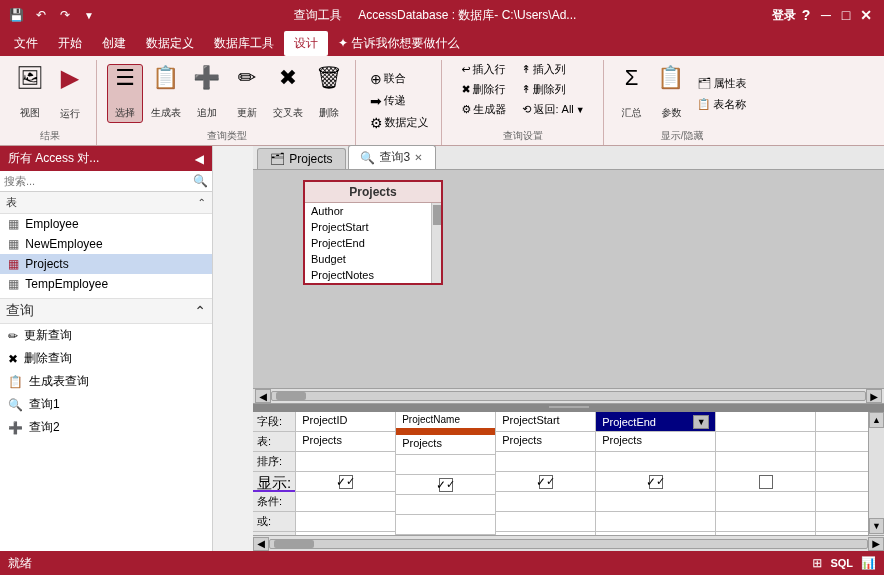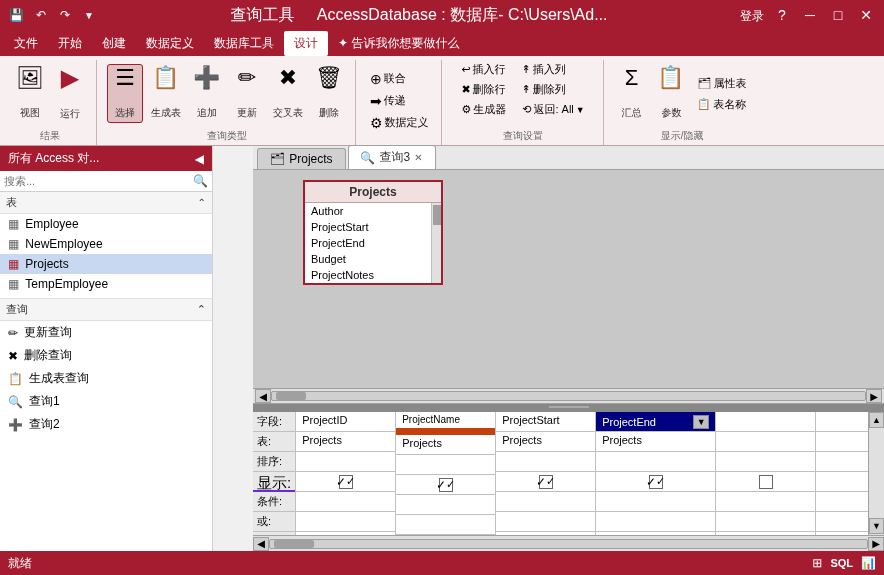--- a/index.html
+++ b/index.html
@@ -1,22 +1,22 @@
 <!DOCTYPE html>
 <html><head>
   <meta charset="utf-8">
   <style>
     * { margin: 0; padding: 0; box-sizing: border-box; }
     body { width: 884px; height: 575px; font-family: 'Microsoft YaHei', '微软雅黑', SimSun, Arial, sans-serif; font-size: 12px; background: #f0f0f0; overflow: hidden; }
 
     
     #title-bar { height: 30px; background: #a51c30; display: flex; align-items: center; padding: 0 8px; color: white; }
     #title-bar .title-left { display: flex; align-items: center; gap: 6px; }
-    #title-bar .title-center { flex: 1; text-align: center; font-size: 16px; }
-    #title-bar .title-right { display: flex; align-items: flex-end; gap: 8px; font-size: 12px; }
+    #title-bar .title-center { flex: 1; text-align: center; font-size: 12px; }
+    #title-bar .title-right { display: flex; align-items: center; font-size: 12px; font-weight: bold; }
     .win-btn { width: 20px; height: 20px; display: flex; align-items: center; justify-content: center; cursor: pointer; font-size: 14px; }
 
     
     .qa-icon { width: 18px; height: 18px; display: flex; align-items: center; justify-content: center; cursor: pointer; font-size: 12px; color: white; }
 
     
     #menu-bar { height: 26px; background: #a51c30; display: flex; align-items: center; padding: 0 4px; }
     .menu-item { padding: 4px 10px; color: white; cursor: pointer; font-size: 12px; border-radius: 2px; }
     .menu-item.active { background: white; color: #a51c30; }
 
@@ -40,21 +40,21 @@
     
     #left-panel { width: 213px; background: white; border-right: 1px solid #d0d0d0; display: flex; flex-direction: column; }
     #left-panel-header { background: #a51c30; color: white; padding: 4px 8px; font-size: 12px; display: flex; align-items: center; justify-content: space-between; }
     #search-bar { display: flex; align-items: center; border-bottom: 1px solid #d0d0d0; padding: 3px 4px; gap: 2px; }
     #search-bar input { flex: 1; border: none; outline: none; font-size: 11px; }
     #search-bar .search-icon { font-size: 12px; color: #666; cursor: pointer; }
     .section-header { display: flex; align-items: center; justify-content: space-between; padding: 3px 6px; background: #f5f5f5; border-bottom: 1px solid #e0e0e0; font-size: 11px; color: #333; cursor: pointer; }
     .section-header .arrow { font-size: 10px; }
     .nav-item { display: flex; align-items: center; gap: 6px; padding: 3px 8px; cursor: pointer; font-size: 12px; }
     .nav-item.active { background: #c8d8f0; }
-    .query-section-header { display: flex; align-items: center; justify-content: space-between; padding: 3px 6px; background: #f5f5f5; border-bottom: 1px solid #e0e0e0; border-top: 1px solid #e0e0e0; font-size: 11px; color: #333; cursor: pointer; margin-top: 4px; }
+    .query-section-header { display: flex; align-items: center; justify-content: space-between; padding: 3px 6px; background: #f5f5f5; border-bottom: 1px solid #e0e0e0; border-top: 1px solid #e0e0e0; font-size: 14px; color: #333; cursor: pointer; margin-top: 4px; }
     .query-item { display: flex; align-items: center; gap: 6px; padding: 3px 8px; cursor: pointer; font-size: 12px; }
 
     
     #right-area { flex: 1; display: flex; flex-direction: column; background: #c0c0c0; }
     #tab-bar { height: 24px; background: #e8e8e8; display: flex; align-items: flex-end; padding: 0 4px; border-bottom: 1px solid #a0a0a0; }
     .tab { padding: 3px 12px; cursor: pointer; font-size: 12px; background: #d0d0d0; border: 1px solid #a0a0a0; border-bottom: none; margin-right: 2px; border-radius: 3px 3px 0 0; display: flex; align-items: center; gap: 4px; }
     .tab.active { background: white; color: #333; }
     .tab .close { font-size: 10px; color: #666; cursor: pointer; }
     .tab .tab-icon { font-size: 12px; }
 

